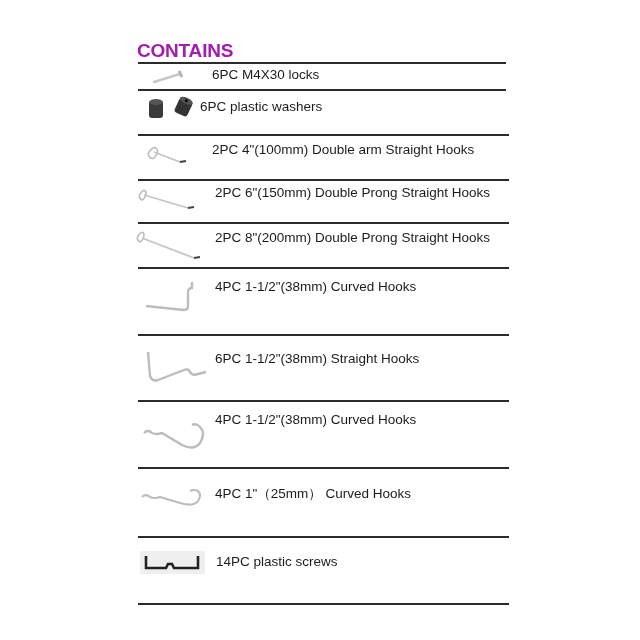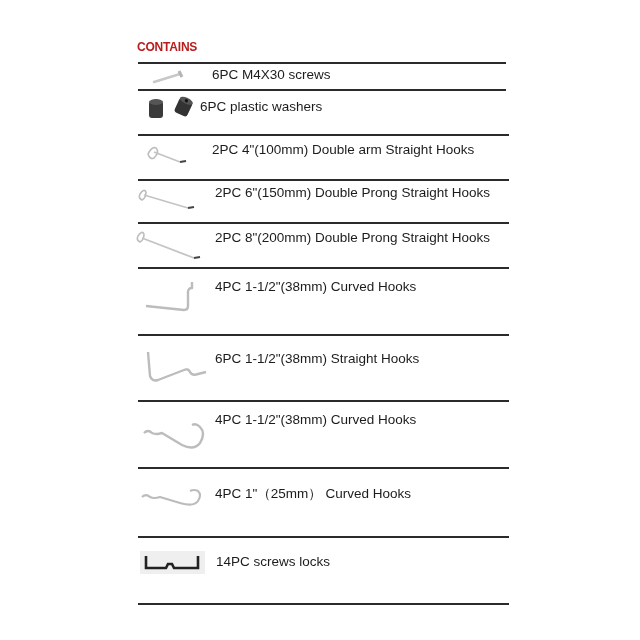--- a/index.html
+++ b/index.html
@@ -1,19 +1,19 @@
 <!DOCTYPE html>
 <html><head>
 <meta charset="utf-8">
 <style>
   html, body { margin: 0; padding: 0; background: #ffffff; }
   body { width: 640px; height: 640px; position: relative; overflow: hidden;
          font-family: "Liberation Sans", sans-serif; color: #1a1a1a; }
-  .title { position: absolute; left: 137px; top: 40px; font-size: 12px; font-weight: bold;
-           letter-spacing: -0.2px; color: #b91c1c; }
+  .title { position: absolute; left: 137px; top: 40px; font-size: 19px; font-weight: bold;
+           letter-spacing: -0.2px; color: #a21caf; }
   .rule { position: absolute; left: 138px; height: 2px; background: #2b2b2b; }
   .item-text { position: absolute; font-size: 13.5px; color: #1c1c1c; white-space: pre; }
   .icon { position: absolute; }
 </style>
 </head>
 <body>
 
 <div>
   <div class="title">CONTAINS</div>
 
@@ -27,21 +27,21 @@
   <div class="rule" style="top:400px;width:371px;"></div>
   <div class="rule" style="top:467px;width:371px;"></div>
   <div class="rule" style="top:536px;width:371px;"></div>
   <div class="rule" style="top:603px;width:371px;"></div>
 
   <div>
     <svg class="icon" style="left:150px;top:66px" width="40" height="20" viewBox="0 0 40 20">
       <line x1="4" y1="16" x2="30" y2="8" stroke="#c8c8c8" stroke-width="2.5" stroke-linecap="round"></line>
       <line x1="29" y1="5" x2="32" y2="11" stroke="#b5b5b5" stroke-width="3"></line>
     </svg>
-    <div class="item-text" style="left:212px;top:67px">6PC M4X30 screws</div>
+    <div class="item-text" style="left:212px;top:67px">6PC M4X30 locks</div>
   </div>
 
   <div>
     <svg class="icon" style="left:145px;top:93px" width="55" height="34" viewBox="0 0 55 34">
       <rect x="4" y="8" width="14" height="17" rx="3" fill="#3a3a3a"></rect>
       <ellipse cx="11" cy="9" rx="7" ry="3" fill="#555"></ellipse>
       <g transform="rotate(25 38 15)">
         <rect x="31" y="6" width="14" height="16" rx="3" fill="#333"></rect>
         <ellipse cx="38" cy="7" rx="7" ry="3" fill="#555"></ellipse>
         <circle cx="38" cy="7" r="1.6" fill="#111"></circle>
@@ -104,15 +104,15 @@
     </svg>
     <div class="item-text" style="left:215px;top:485px">4PC 1"（25mm） Curved Hooks</div>
   </div>
 
   <div>
     <div class="icon" style="left:140px;top:551px;width:65px;height:23px;background:#efefef;">
       <svg width="65" height="23" viewBox="0 0 65 23">
         <path d="M6 5 L6 17 L26 17 L28 13 L32 13 L34 17 L58 17 L58 5" fill="none" stroke="#222" stroke-width="2.6" stroke-linejoin="miter"></path>
       </svg>
     </div>
-    <div class="item-text" style="left:216px;top:554px">14PC screws locks</div>
+    <div class="item-text" style="left:216px;top:554px">14PC plastic screws</div>
   </div>
 </div>
 
 </body></html>

